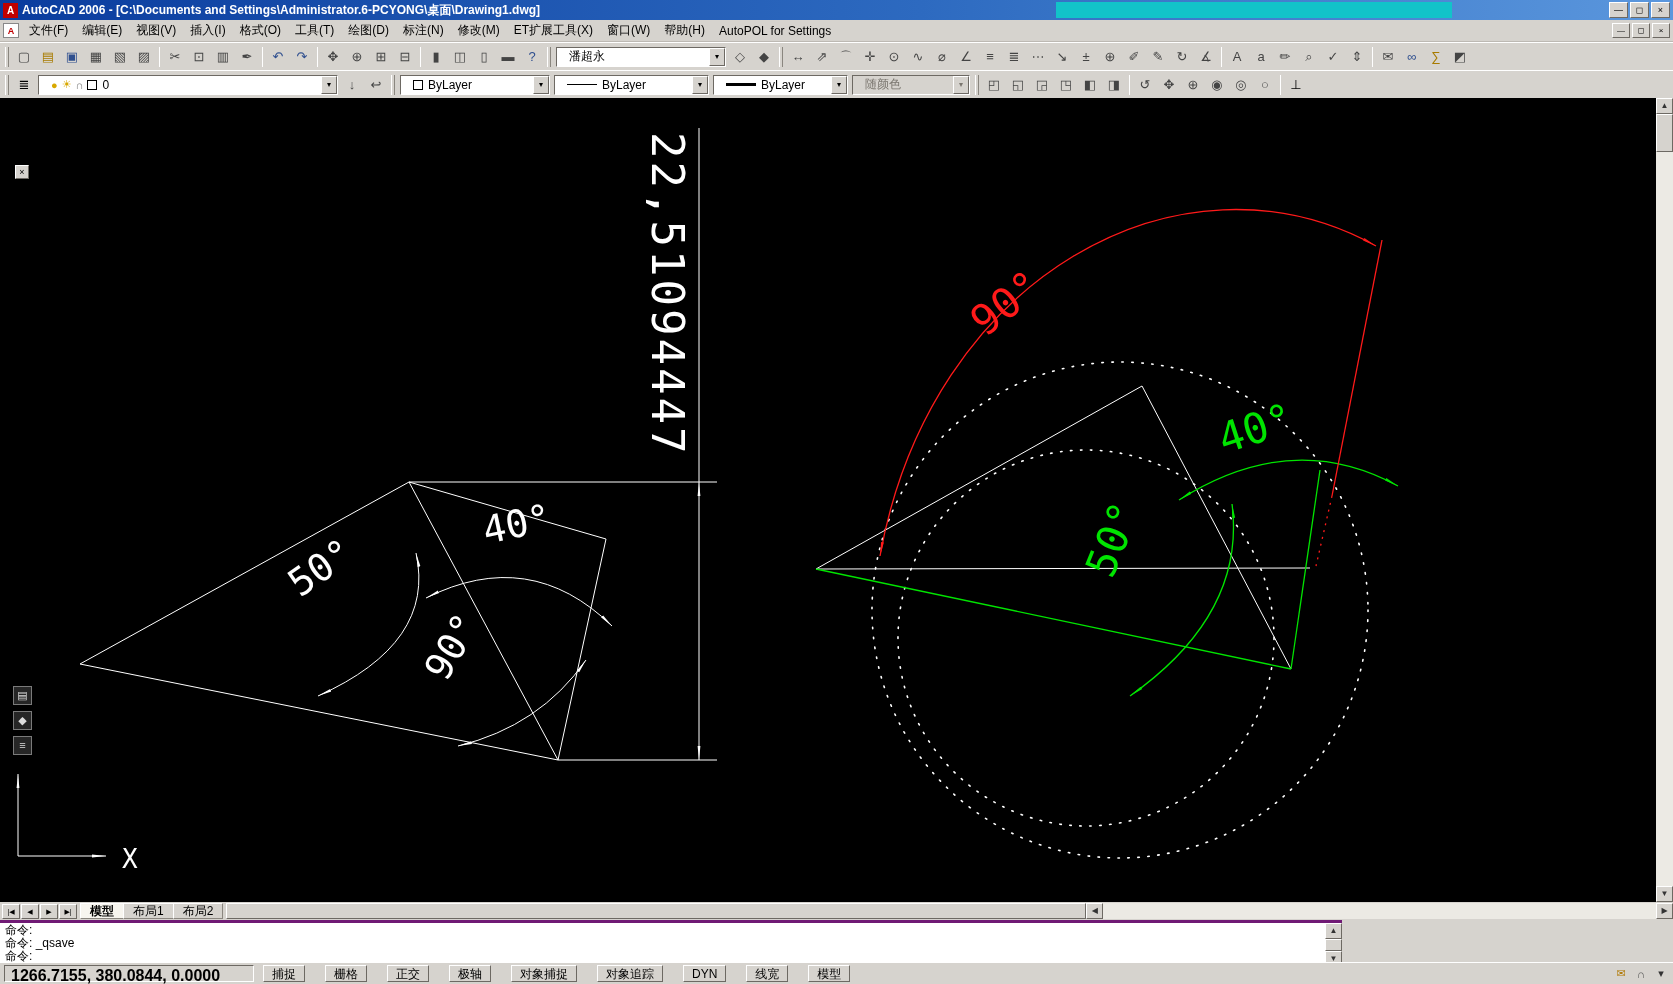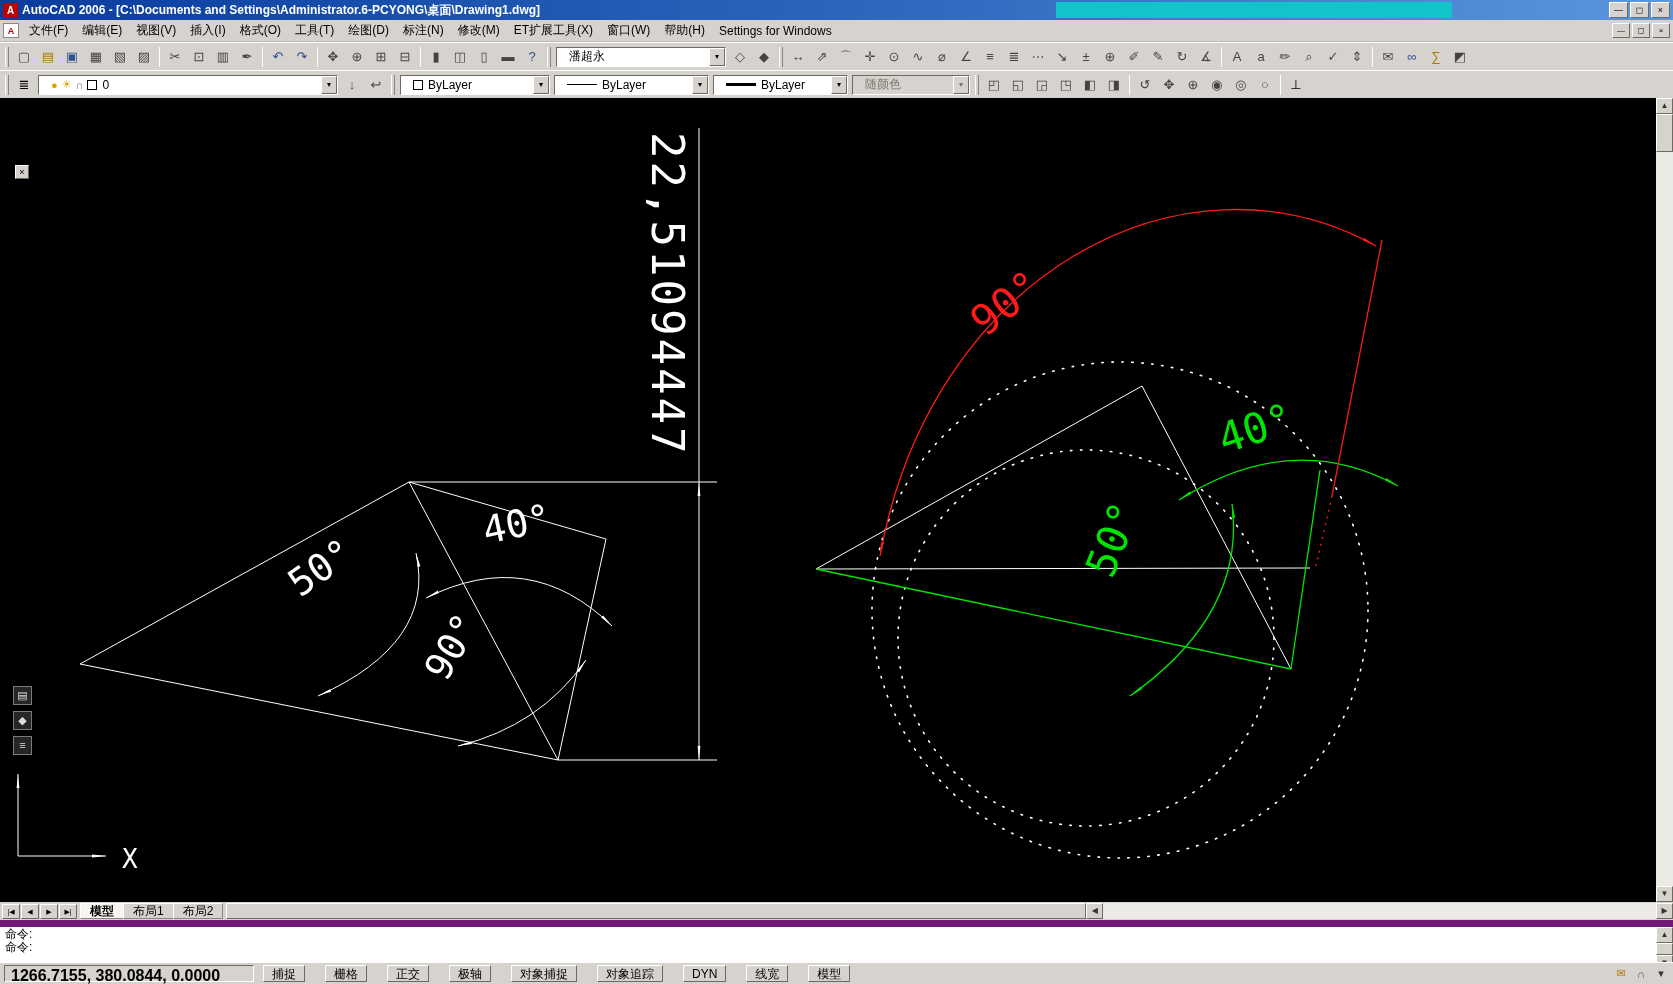--- a/index.html
+++ b/index.html
@@ -76,22 +76,22 @@
   .tab { height:16px; padding:0 9px; background:#d6d3ce; border:1px solid #8a867f; border-top-color:#fff;
     border-left-color:#fff; display:flex; align-items:center; font-size:12px; margin-right:-1px; }
   .tab[data-active] { background:#f7f5ef; font-weight:bold; }
   .hscroll { flex:1; height:16px; background:#eceae4; display:flex; align-items:center; margin-left:4px; }
   .hscroll .sbtn { width:17px; height:16px; }
   .hthumb { width:860px; height:16px; background:#d6d3ce; flex:none;
     border:1px solid; border-color:#ffffff #6d6963 #6d6963 #ffffff; }
   .htrack { flex:1; }
 
   
-  .cmdwin { position:absolute; top:920px; left:0; width:1673px; height:42px; background:#ffffff;
-    border-top:7px solid #701a75; display:flex; }
+  .cmdwin { position:absolute; top:920px; left:0; width:1342px; height:42px; background:#ffffff;
+    border-top:3px solid #701a75; display:flex; }
   .cmdlines { flex:1; padding:1px 5px; font-size:12px; line-height:13px; overflow:hidden; }
   .cmdline { white-space:pre; }
   .cmdscroll { width:17px; background:#eceae4; display:flex; flex-direction:column; }
   .cthumb { height:12px; background:#d6d3ce; flex:none;
     border:1px solid; border-color:#ffffff #6d6963 #6d6963 #ffffff; }
   .ctrack { flex:1; }
 
   
   .statusbar { position:absolute; top:962px; left:0; width:1673px; height:22px; background:#d6d3ce;
     border-top:1px solid #fff; display:flex; align-items:center; padding:0 4px; gap:3px; }
@@ -126,21 +126,21 @@
         <span class="menu-item">视图(V)</span>
         <span class="menu-item">插入(I)</span>
         <span class="menu-item">格式(O)</span>
         <span class="menu-item">工具(T)</span>
         <span class="menu-item">绘图(D)</span>
         <span class="menu-item">标注(N)</span>
         <span class="menu-item">修改(M)</span>
         <span class="menu-item">ET扩展工具(X)</span>
         <span class="menu-item">窗口(W)</span>
         <span class="menu-item">帮助(H)</span>
-        <span class="menu-item">Settings for Windows</span>
+        <span class="menu-item">AutoPOL for Settings</span>
       </div>
     <div class="spacer"></div>
     <button class="mdibtn raised">—</button>
     <button class="mdibtn raised">◻</button>
     <button class="mdibtn raised">×</button>
   </div>
 
   <div class="toolbar">
     <span class="grip"></span>
     <div class="tgroup">
@@ -400,20 +400,21 @@
       <button class="sbtn raised">◀</button>
       <div class="htrack"></div>
       <button class="sbtn raised">▶</button>
     </div>
   </div>
 
   <div class="cmdwin">
     <div class="cmdlines">
 
     <div class="cmdline">命令:</div>
+        <div class="cmdline">命令: _qsave</div>
         <div class="cmdline">命令:</div>
       </div>
     <div class="cmdscroll">
       <button class="sbtn raised">▲</button>
       <div class="cthumb"></div>
       <div class="ctrack"></div>
       <button class="sbtn raised">▼</button>
     </div>
   </div>
 

